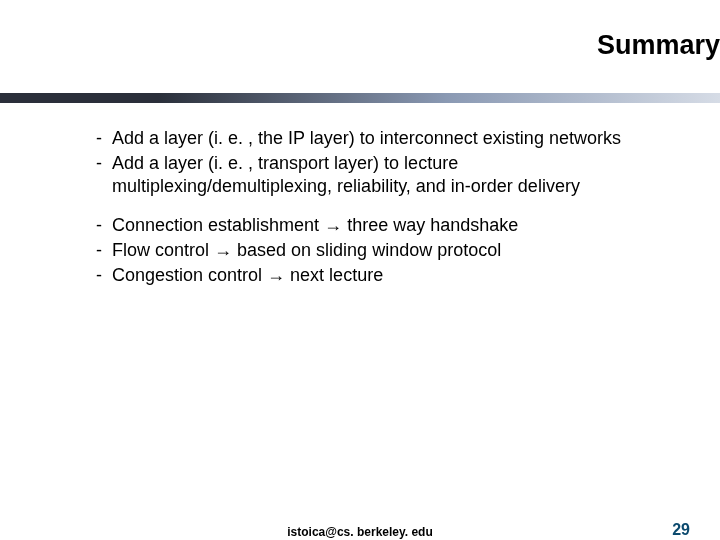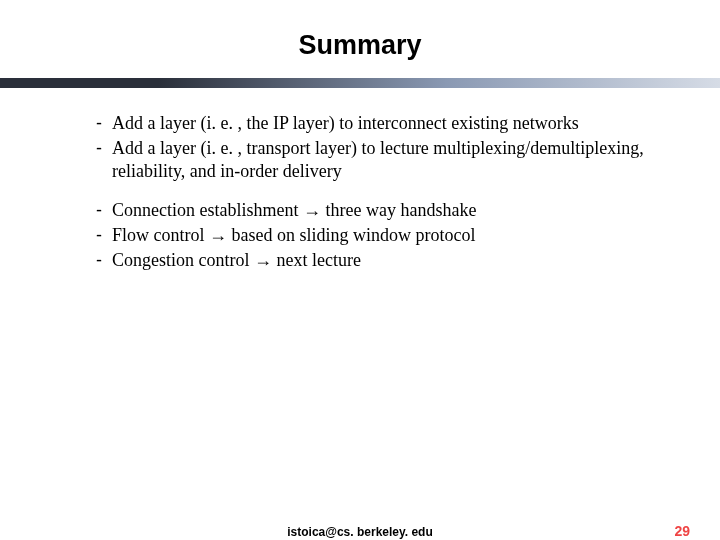--- a/index.html
+++ b/index.html
@@ -6,26 +6,26 @@
     margin: 0;
     padding: 0;
     width: 720px;
     height: 540px;
     background: #ffffff;
     font-family: Arial, Helvetica, sans-serif;
     position: relative;
     overflow: hidden;
   }
   .title {
-    text-align: center;
+    text-align: right;
     font-size: 27px;
     font-weight: bold;
     color: #000;
     padding-top: 30px;
-    padding-bottom: 17px;
+    padding-bottom: 32px;
   }
   .rule {
     height: 10px;
     width: 100%;
     background: linear-gradient(to right, #2a2f3a 0%, #2a2f3a 22%, #8a99b3 62%, #d6dce6 100%);
   }
   .content {
     padding: 24px 44px 0 44px;
     font-size: 19px;
     color: #000;
@@ -53,44 +53,43 @@
     margin-left: 52px;
     margin-bottom: 2px;
     font-size: 18px;
   }
   .lvl2 .dash {
     flex: 0 0 auto;
     margin-right: 10px;
   }
   .lvl2 .text {
     flex: 1 1 auto;
-    font-family: Liberation Serif, serif;
   }
   .gap {
     height: 14px;
   }
   .footer {
     position: absolute;
     bottom: 1px;
     left: 0;
     width: 100%;
   }
   .footer-email {
     text-align: center;
     font-size: 12px;
     font-weight: bold;
     color: #000;
   }
   .footer-page {
     position: absolute;
     right: 30px;
     bottom: 0;
-    font-size: 14px;
+    font-size: 16px;
     font-weight: bold;
-    color: #ef4444;
+    color: #0c4a6e;
   }
 </style>
 </head>
 <body>
 
 <div class="title">Summary</div>
 <div class="rule"></div>
 
 <div class="content">
 

